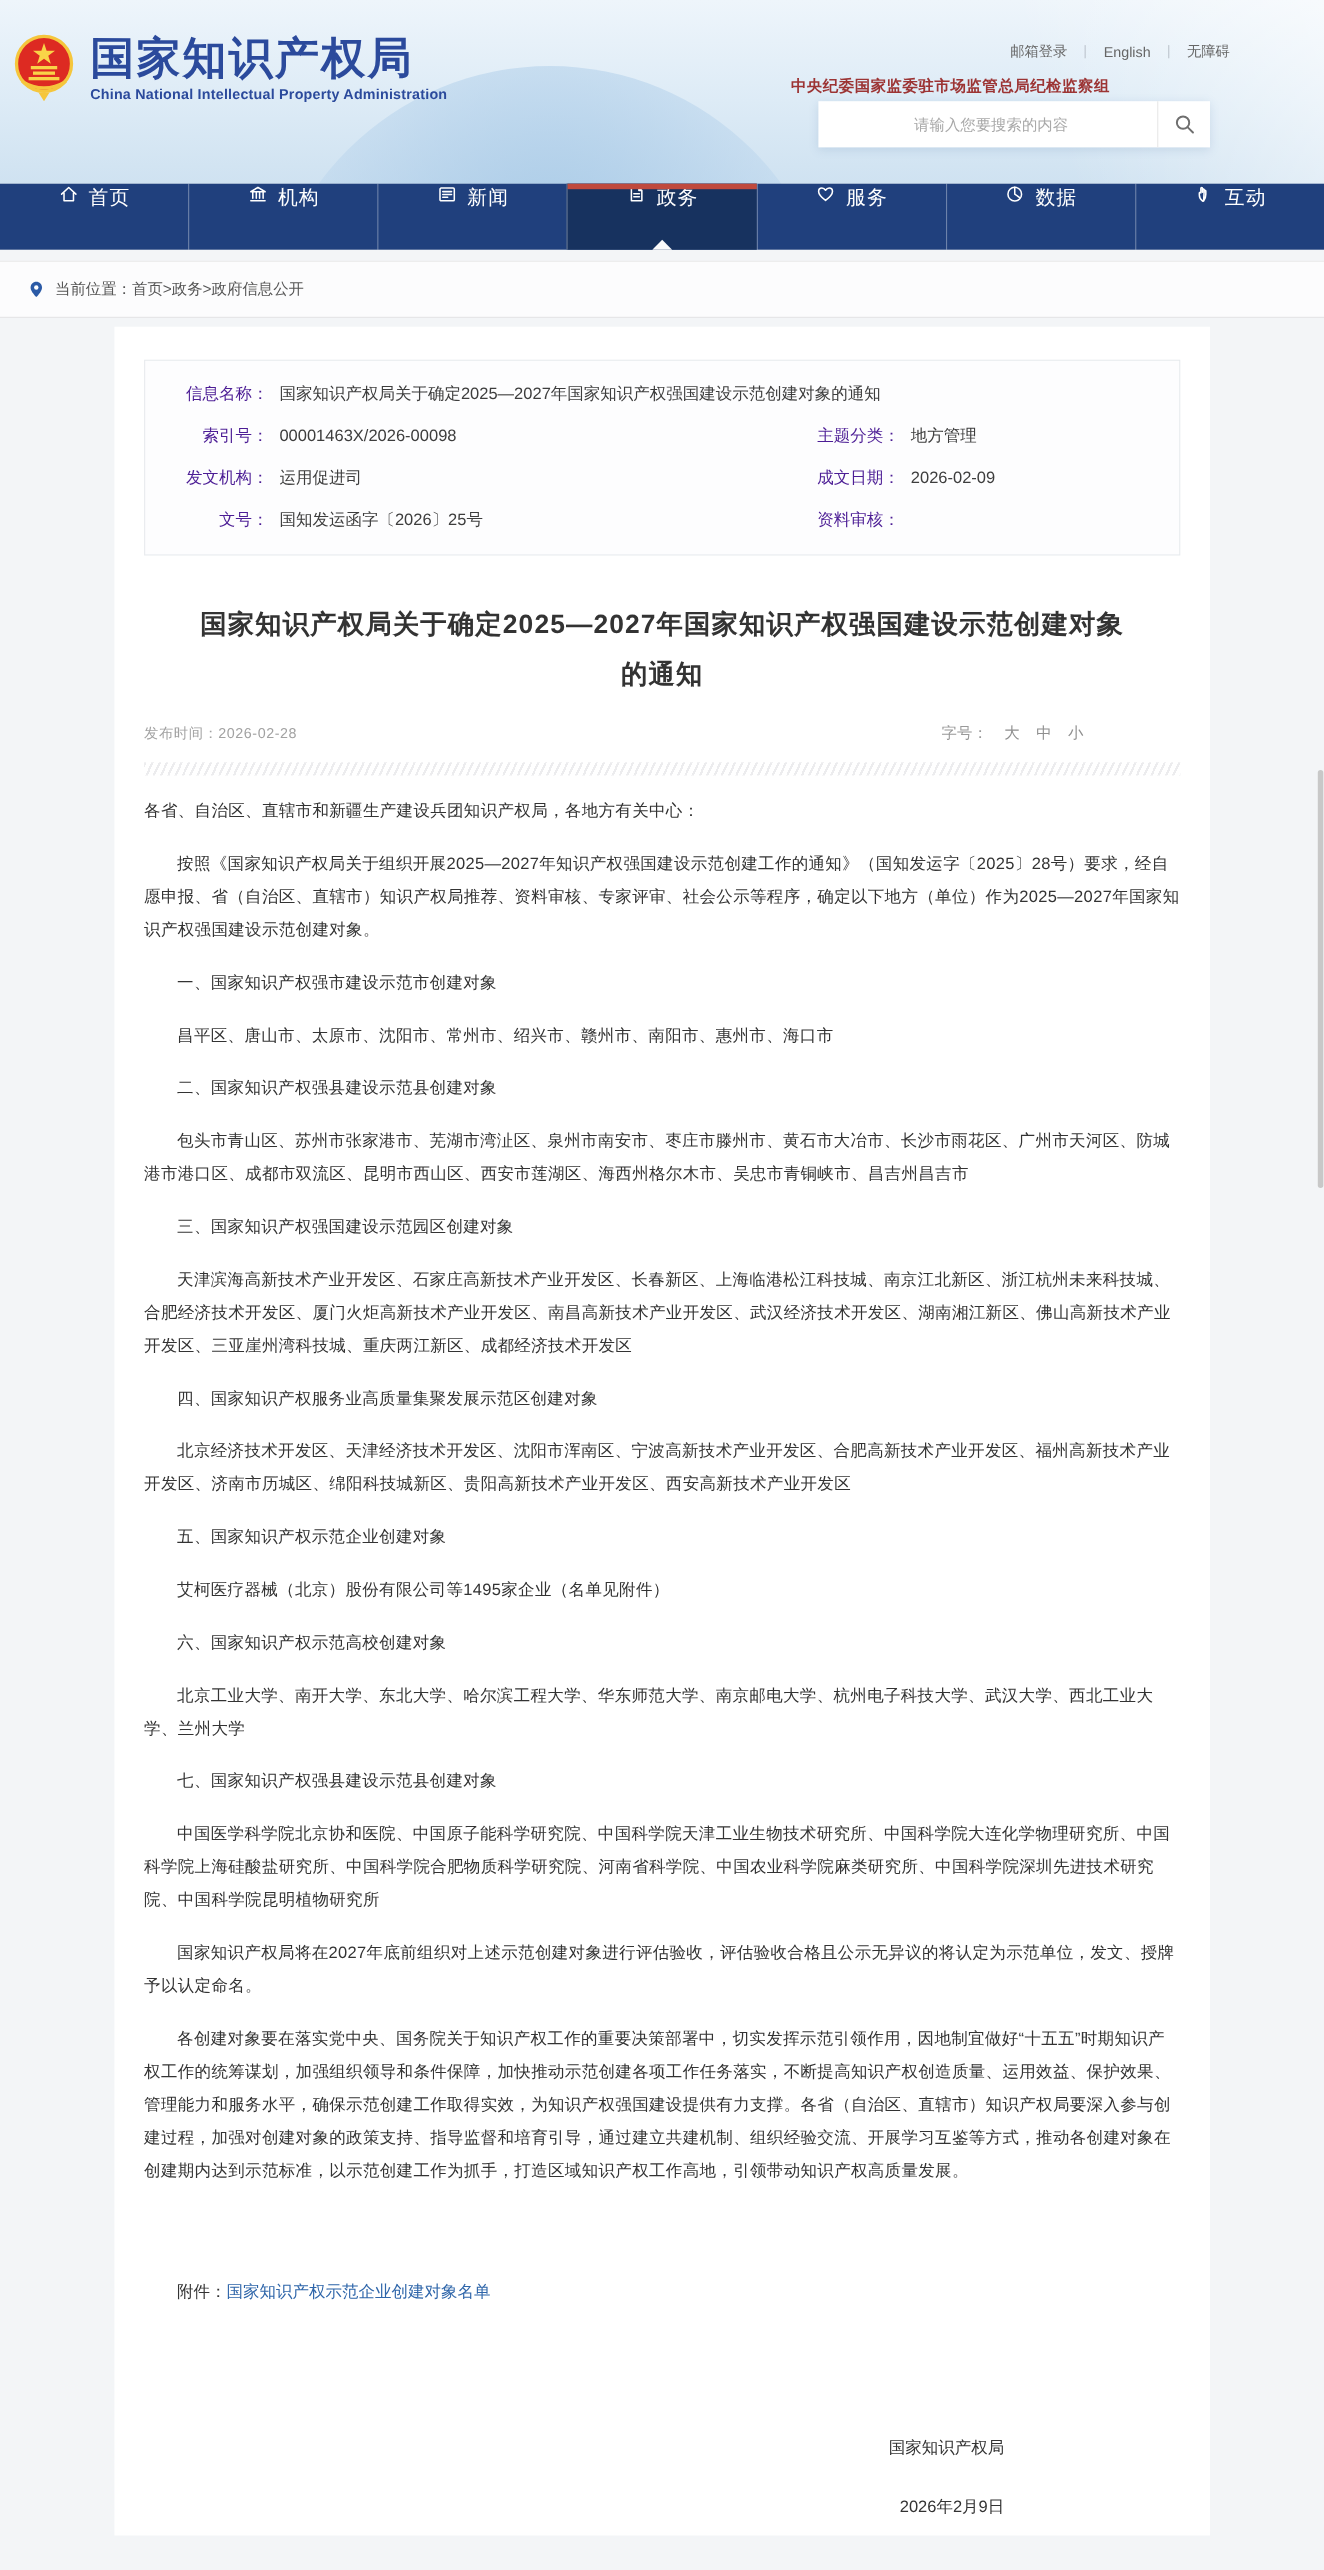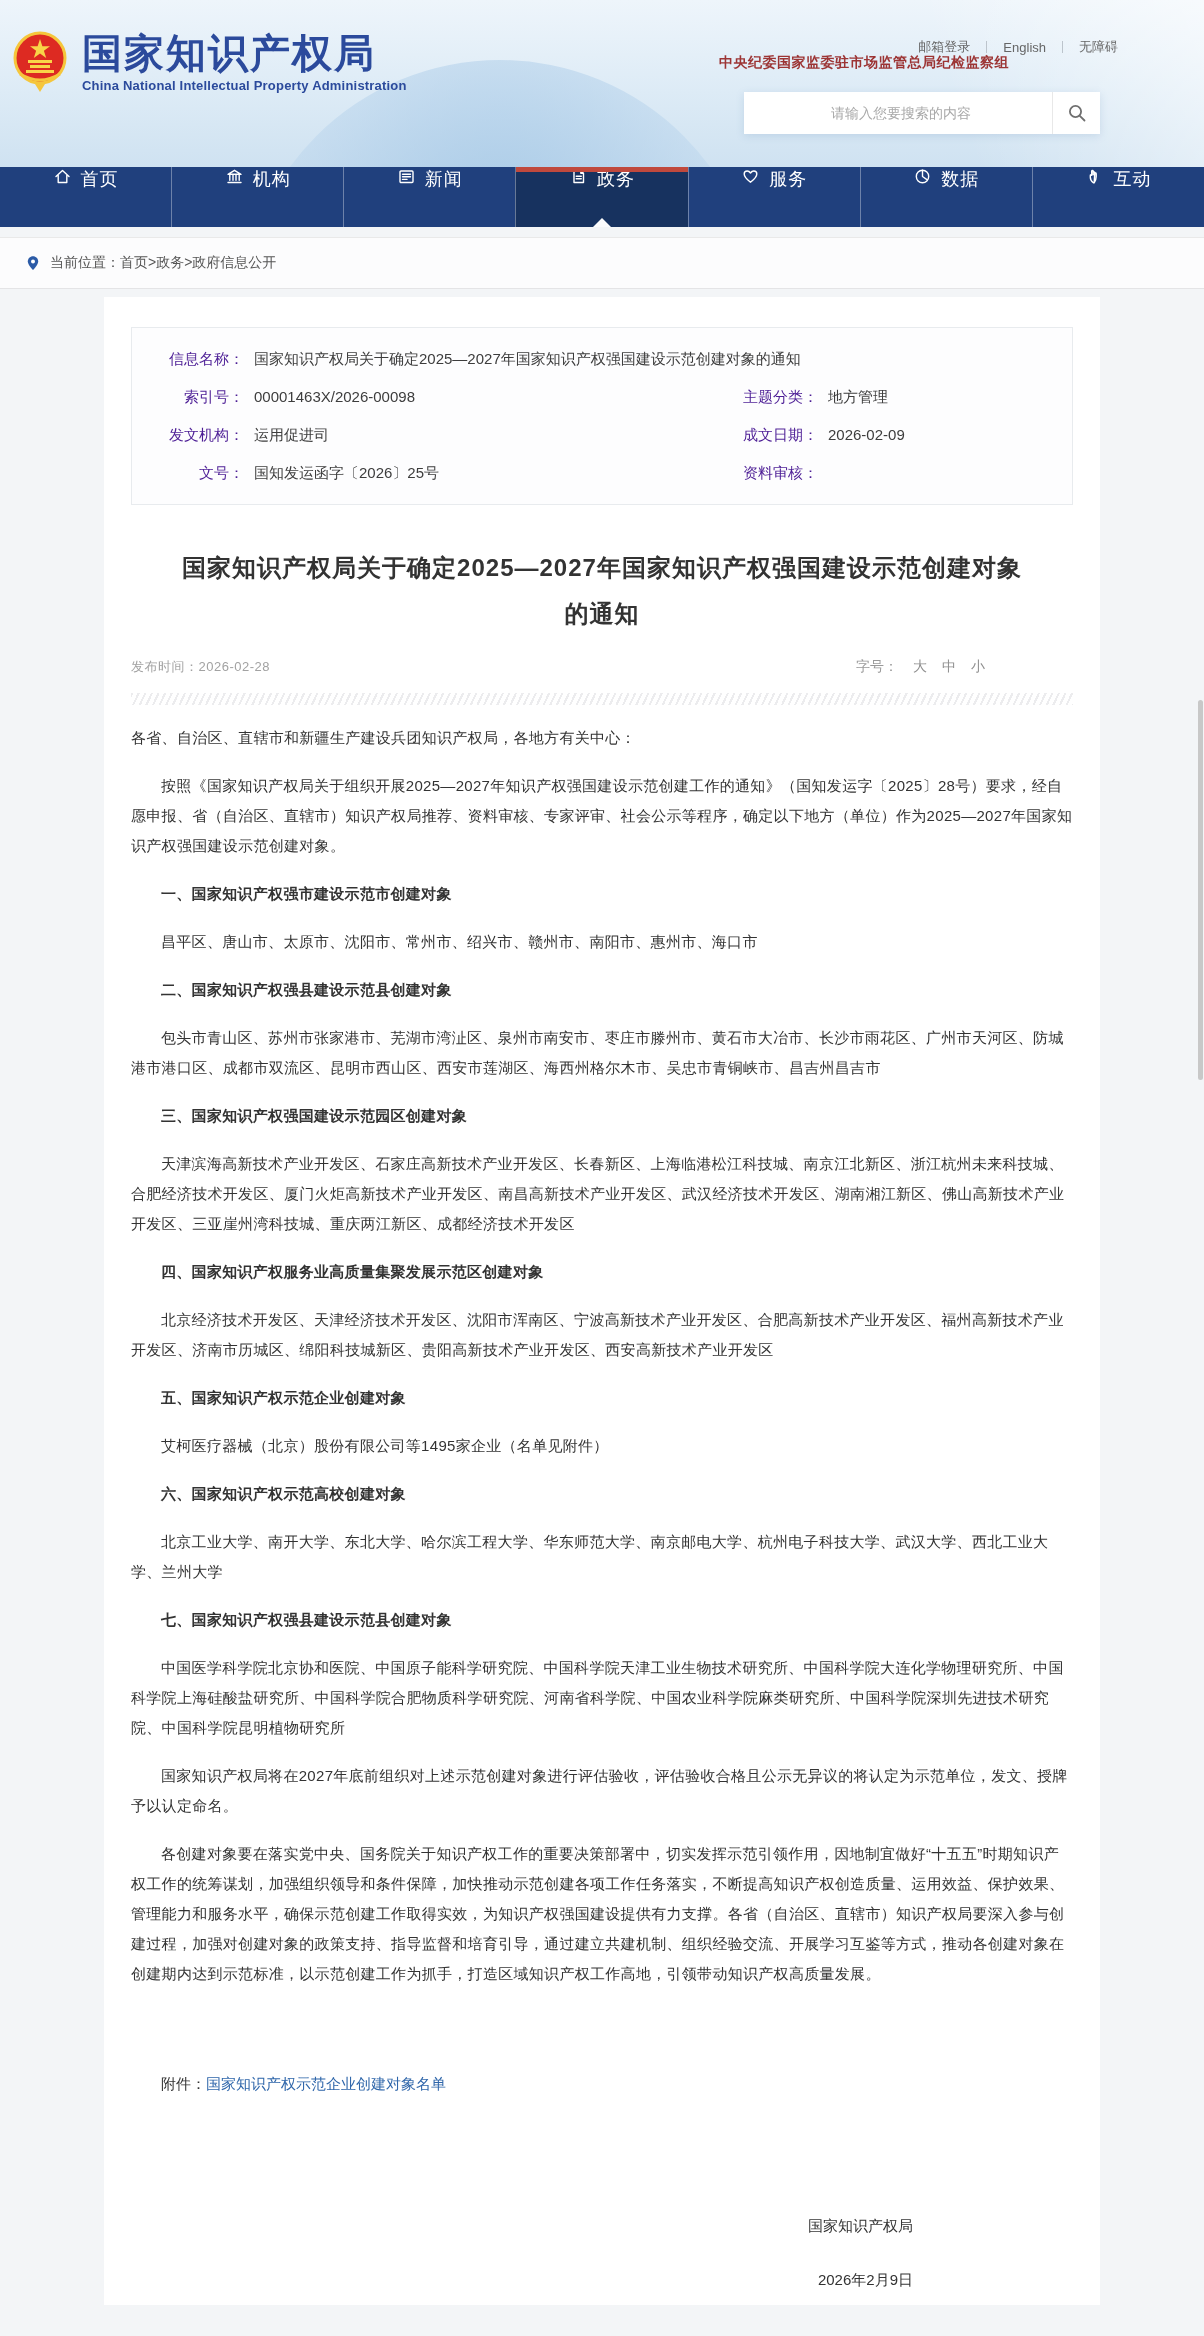--- a/index.html
+++ b/index.html
@@ -22,21 +22,21 @@
     content:"";position:absolute;right:0;top:0;width:420px;height:167px;
     background:linear-gradient(250deg,rgba(255,255,255,.55),rgba(255,255,255,0) 60%);
   }
   .logo{position:absolute;left:12px;top:30px;display:flex;align-items:center;z-index:3;cursor:pointer;}
   .emblem{width:56px;height:64px;margin-right:14px;}
   .logo-cn{font-size:40px;font-weight:700;color:#2b4a9c;letter-spacing:2px;line-height:44px;}
   .logo-en{font-size:13px;font-weight:700;color:#2b4a9c;letter-spacing:.2px;margin-top:3px;}
   .utility{position:absolute;top:38px;right:86px;z-index:3;font-size:13px;color:#666;display:flex;align-items:center;}
   .utility .u-link{cursor:pointer;}
   .utility .sep{width:1px;height:12px;background:#bcc4cc;margin:0 16px;}
-  .supervision{position:absolute;top:54px;right:195px;z-index:3;font-size:14px;font-weight:600;color:#9c3434;cursor:pointer;letter-spacing:.5px;}
+  .supervision{position:absolute;top:70px;right:195px;z-index:3;font-size:14px;font-weight:600;color:#9c3434;cursor:pointer;letter-spacing:.5px;}
   .searchbox{
     position:absolute;top:92px;right:104px;z-index:3;width:356px;height:42px;background:#fff;
     box-shadow:0 2px 8px rgba(90,130,170,.18);display:flex;align-items:stretch;
   }
   .searchbox input{
     flex:1;border:0;outline:0;background:transparent;padding:0 10px 0 16px;
     font-size:14px;color:#333;font-family:inherit;text-align:center;
   }
   .searchbox input::placeholder{color:#a9a9a9;}
   .search-btn{width:48px;border:0;outline:0;background:transparent;border-left:1px solid #e8e8e8;cursor:pointer;display:flex;align-items:center;justify-content:center;padding:0;}
@@ -79,21 +79,21 @@
   .fontsize{font-size:14px;color:#999;padding-right:88px;}
   .fs-opt{margin-left:15px;cursor:pointer;color:#8f8f8f;}
   .hatch{
     margin-top:16px;height:12px;
     background:repeating-linear-gradient(115deg,#ececee 0 2px,transparent 2px 6px);
   }
   
   .article-body{margin-top:12px;}
   .article-body p{font-size:15px;line-height:30px;color:#333;margin:18px 0;text-indent:2em;letter-spacing:.3px;}
   .article-body p.flush{text-indent:0;}
-  .article-body p.h{font-weight:700;}
+  .article-body p.h{font-weight:400;}
   .attach{margin-top:80px;font-size:15px;line-height:30px;text-indent:2em;color:#333;}
   .attach-link{color:#2f66aa;text-decoration:none;cursor:pointer;}
   .signature{margin-top:112px;text-align:right;padding-right:160px;font-size:15px;color:#333;line-height:30px;}
   .signature .sig-date{margin-top:24px;}
   
   .scroll-thumb{position:absolute;right:1px;top:700px;width:5px;height:380px;border-radius:3px;background:#c8c8c8;z-index:9;}
 </style>
 </head>
 <body>
 

